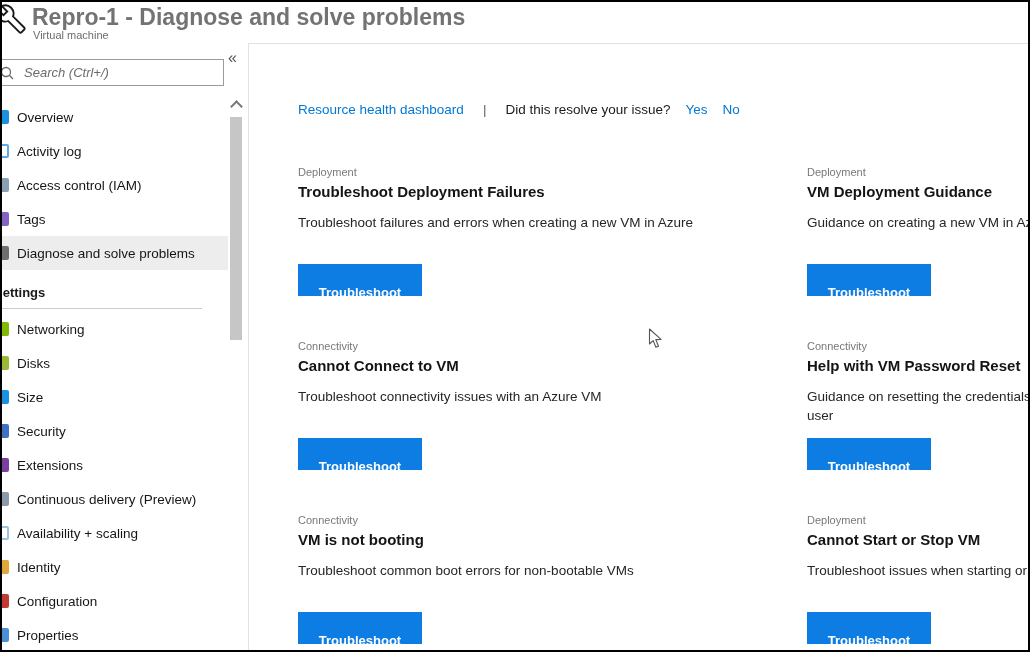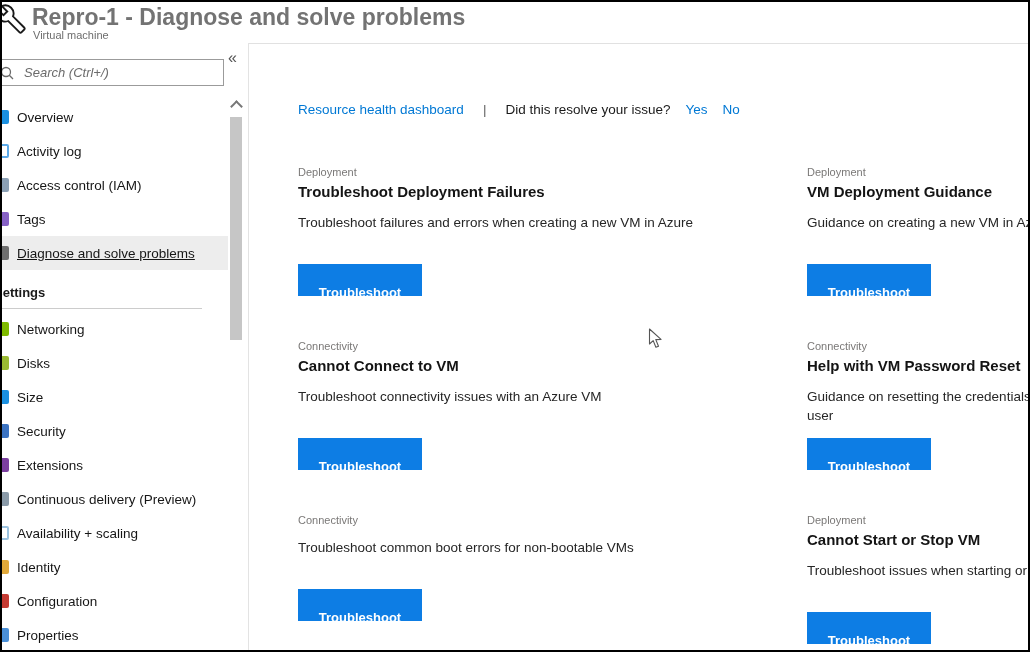--- a/index.html
+++ b/index.html
@@ -19,21 +19,21 @@
   .search-box svg{margin-left:7px;flex:none;}
   .search-box input{border:none;outline:none;flex:1;font-family:"Liberation Sans",sans-serif;font-size:13px;font-style:italic;color:#444;margin-left:8px;background:transparent;}
   .search-box input::placeholder{color:#6b6b6b;font-style:italic;}
   .collapse-btn{position:absolute;left:226px;top:6px;font-size:16px;color:#555;cursor:pointer;background:none;border:none;padding:0;font-family:"Liberation Sans",sans-serif;}
   .side-scrollbar{position:absolute;left:227px;top:53px;bottom:0;width:14px;}
   .scroll-up{position:absolute;left:3px;top:6px;width:7px;height:7px;border-left:2px solid #777;border-top:2px solid #777;transform:rotate(45deg);}
   .scroll-thumb{position:absolute;left:1px;top:21px;width:12px;height:223px;background:#c6c6c6;}
   .nav{position:absolute;top:57px;left:0;width:226px;}
   .nav-list{list-style:none;margin:0;padding:0;}
   .nav-item{position:relative;height:34px;display:flex;align-items:center;padding-left:15px;font-size:13.5px;color:#161616;cursor:pointer;}
-  .nav-item.active{background:#ededed;text-decoration:underline;}
+  .nav-item.active{background:#ededed;}
   .nav-icon{position:absolute;left:-7px;top:10px;width:14px;height:14px;border-radius:2px;}
   .nav-icon.outline{box-sizing:border-box;background:#fff !important;border:2px solid currentColor;}
   .settings-heading{margin:15px 0 0 -8px;font-size:13px;font-weight:bold;color:#1a1a1a;line-height:16px;}
   .settings-divider{border-bottom:1px solid #ccc;margin:7px 26px 3px -8px;}
   
   .main{position:absolute;left:247px;top:41px;right:0;bottom:0;overflow:hidden;padding-left:49px;box-sizing:border-box;}
   .health-toolbar{margin-top:57px;display:flex;align-items:center;font-size:13.5px;line-height:20px;white-space:nowrap;}
   .link{color:#0078d4;cursor:pointer;text-decoration:none;}
   .toolbar-sep{color:#5f5f5f;margin:0 19px;}
   .toolbar-question{color:#1a1a1a;}
@@ -176,20 +176,21 @@
   </div>
         <div class="card">
     <div class="card-category">Connectivity</div>
     <div class="card-title">Help with VM Password Reset</div>
     <div class="card-desc">Guidance on resetting the credentials of a local
 user</div>
     <button class="troubleshoot-btn">Troubleshoot</button>
   </div>
         <div class="card">
     <div class="card-category">Connectivity</div>
+    <div class="card-title">VM is not booting</div>
     <div class="card-desc">Troubleshoot common boot errors for non-bootable VMs</div>
     <button class="troubleshoot-btn">Troubleshoot</button>
   </div>
         <div class="card">
     <div class="card-category">Deployment</div>
     <div class="card-title">Cannot Start or Stop VM</div>
     <div class="card-desc">Troubleshoot issues when starting or stopping a VM</div>
     <button class="troubleshoot-btn">Troubleshoot</button>
   </div>
       </div>

